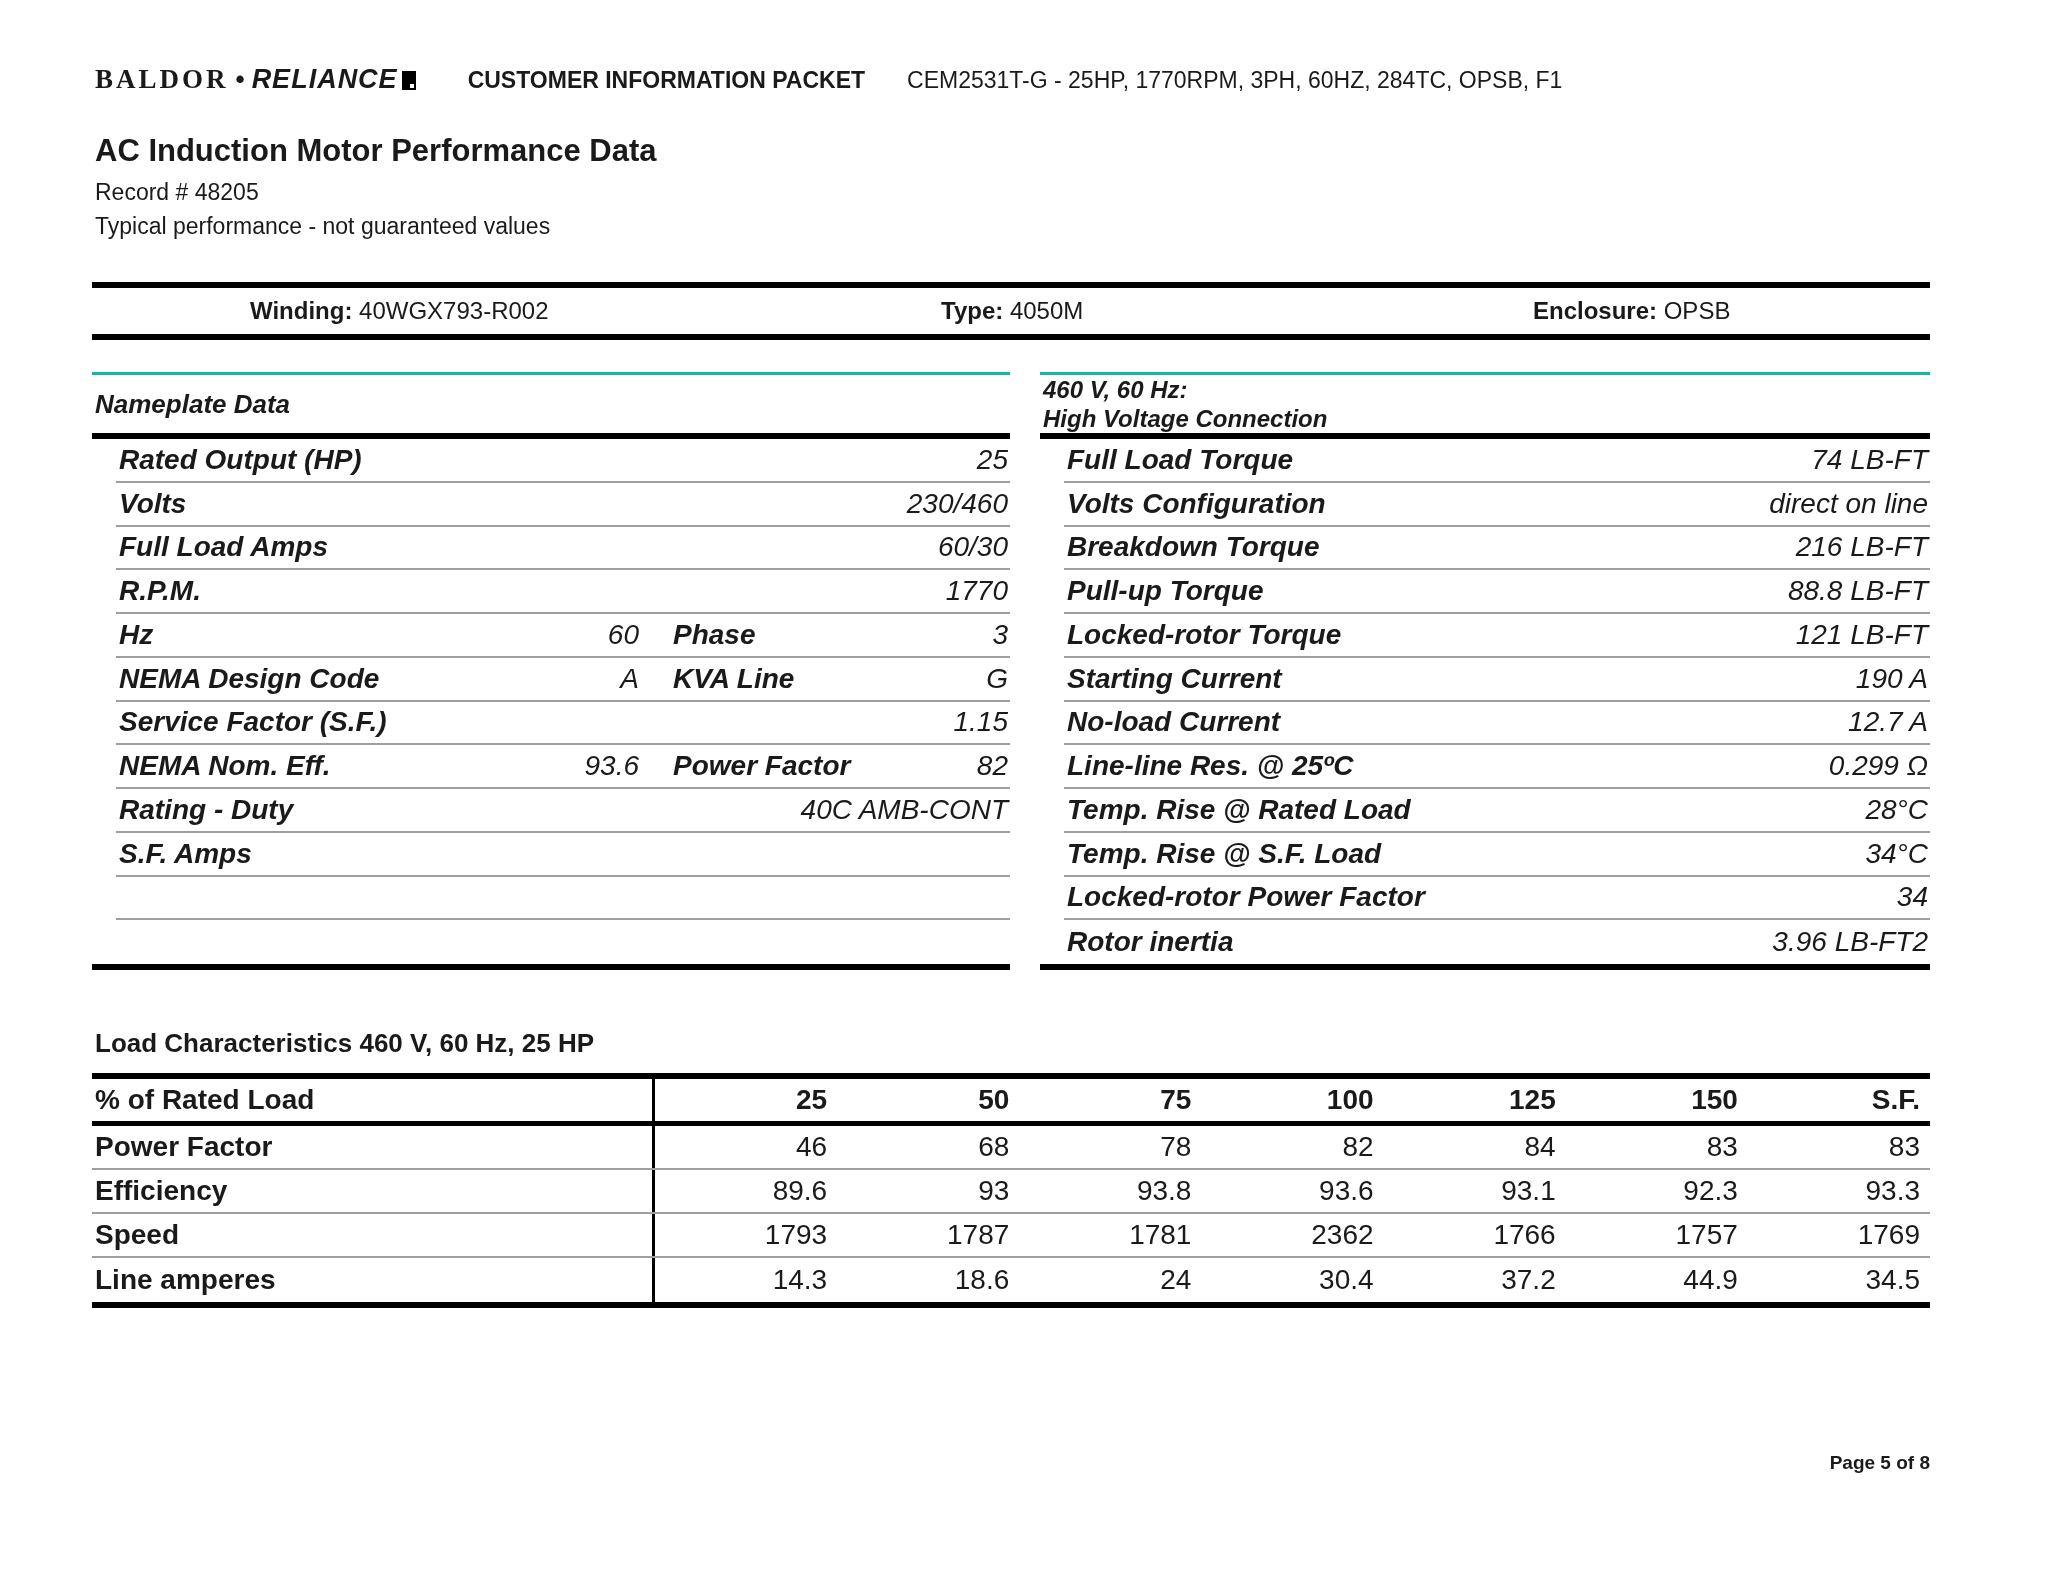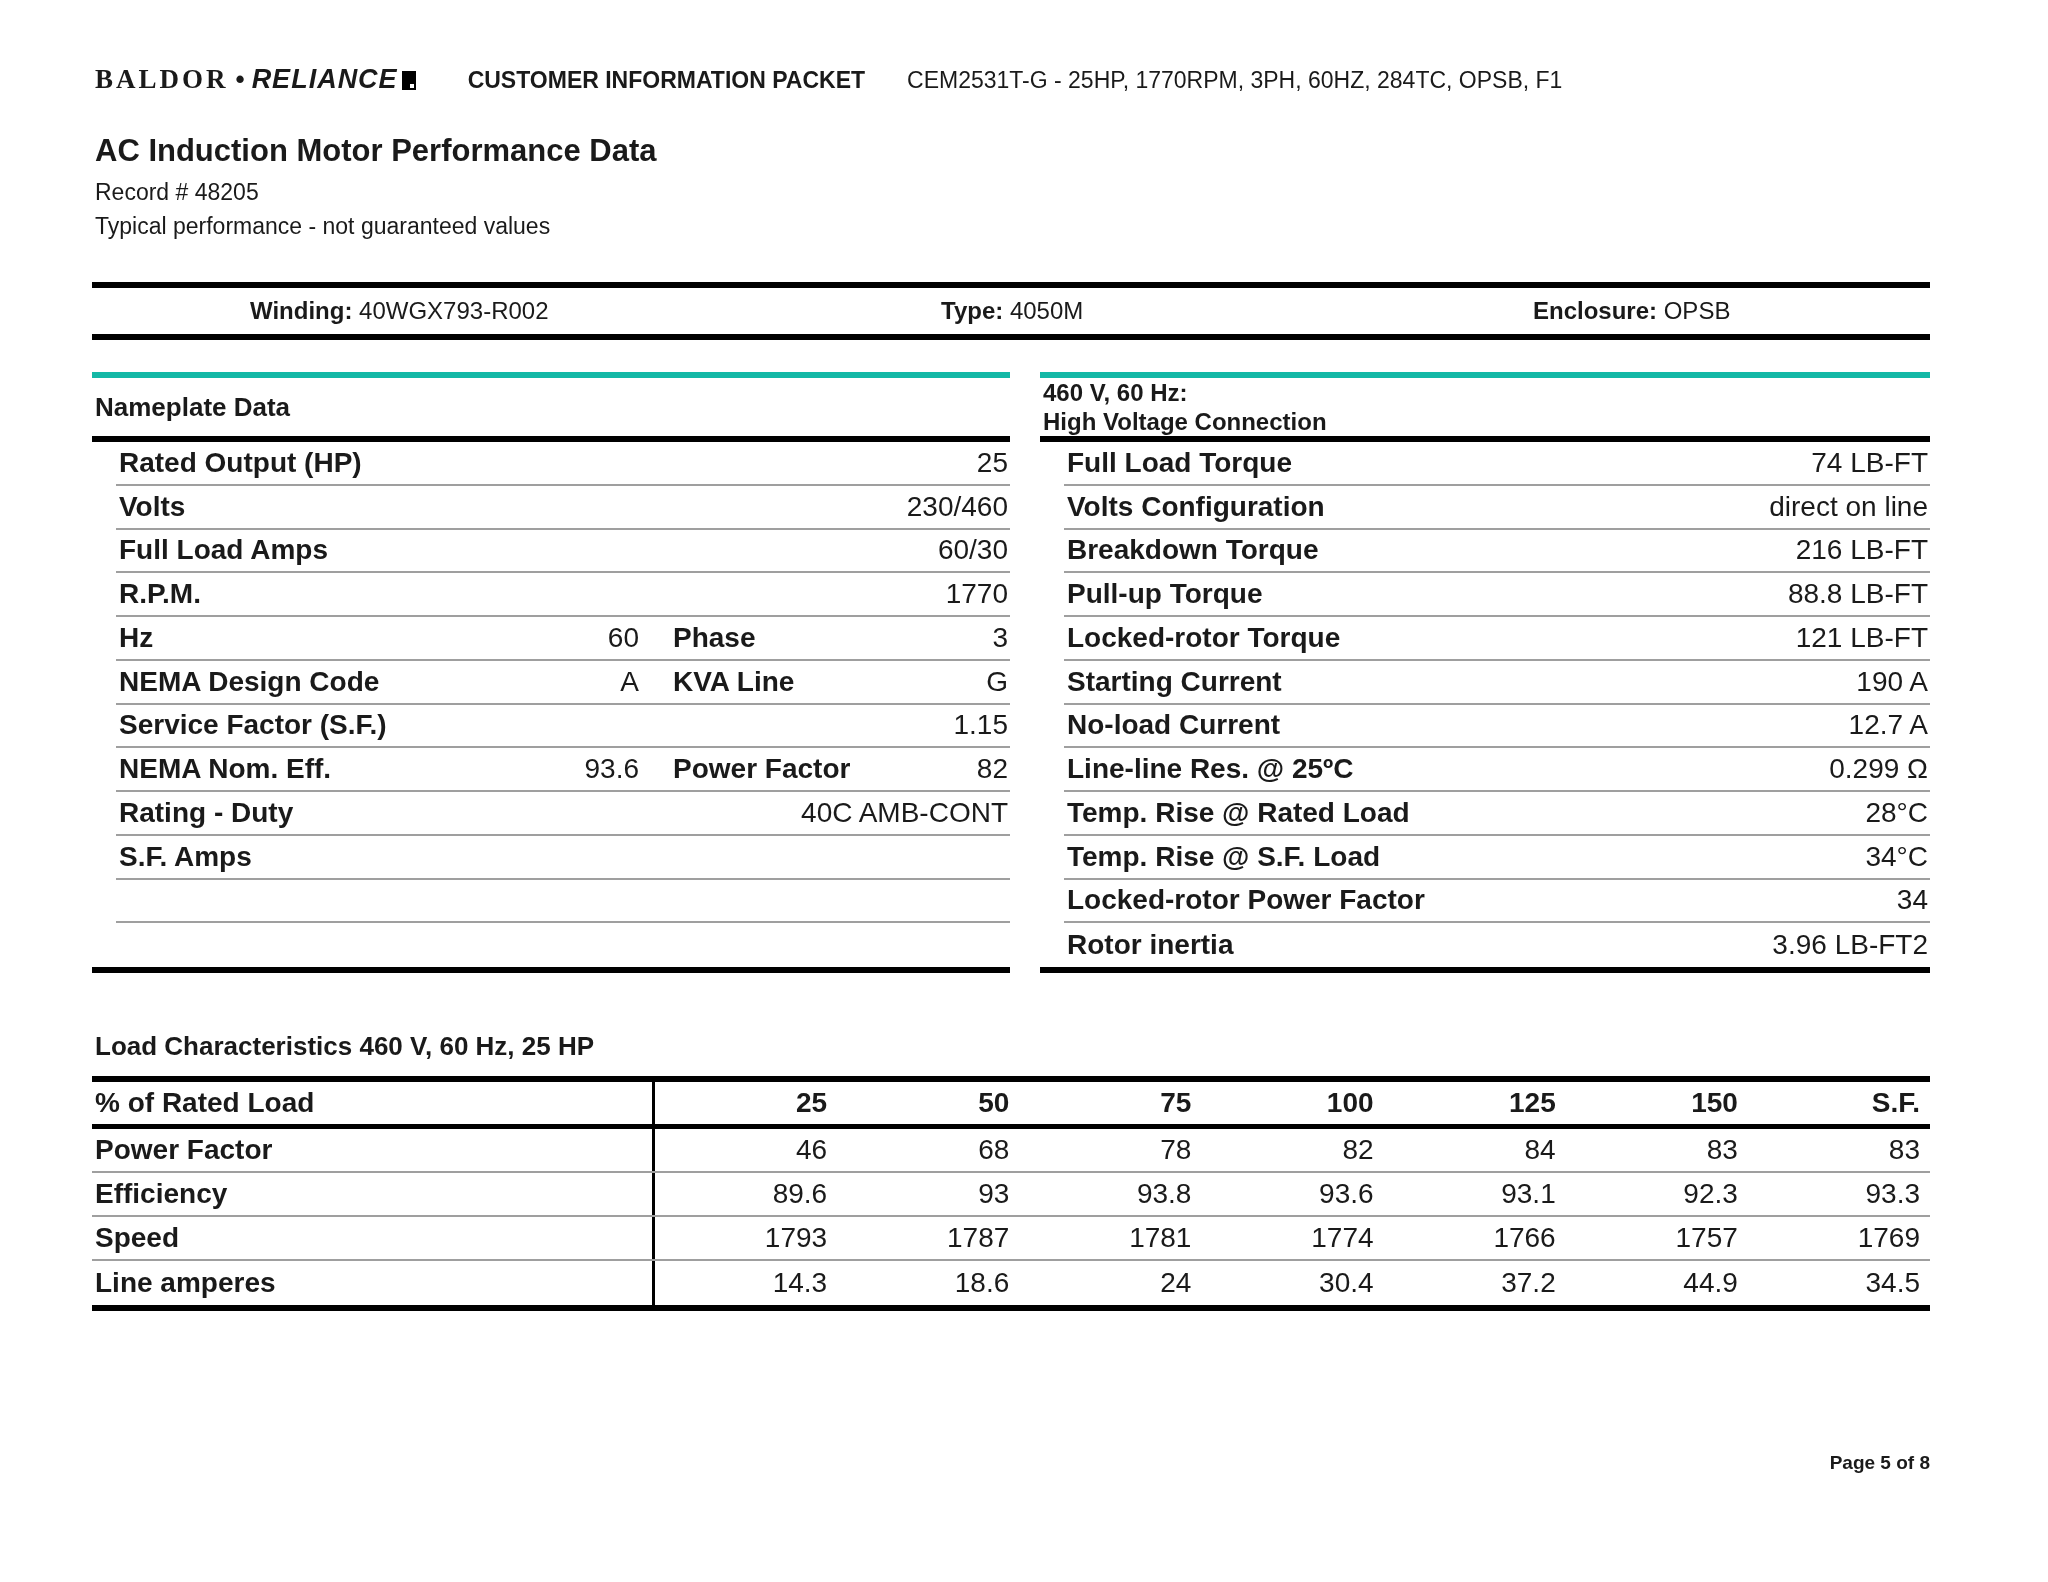--- a/index.html
+++ b/index.html
@@ -27,21 +27,21 @@
 
   
   .winding-bar{position:relative;margin:42px 118px 0 92px;height:46px;
     border-top:6px solid #000;border-bottom:6px solid #000;}
   .w-item{position:absolute;top:50%;transform:translateY(-50%);font-size:24px;white-space:nowrap;}
   .w-item b{font-weight:bold;}
   .w-winding{left:158px;} .w-type{left:849px;} .w-enclosure{left:1441px;}
 
   
   .twocol{display:flex;gap:30px;margin:32px 118px 0 92px;}
-  .colbox{border-top:6px solid #14b8a6;border-bottom:6px solid #000;box-sizing:border-box;}
+  .colbox{border-top:3px solid #14b8a6;border-bottom:6px solid #000;box-sizing:border-box;font-style:italic;}
   .ncol{width:918px;} .hcol{width:890px;}
   .colhead{height:64px;border-bottom:6px solid #000;display:flex;align-items:center;
     font-weight:bold;font-size:26px;padding-left:3px;box-sizing:border-box;}
   .colhead.hv{flex-direction:column;align-items:flex-start;justify-content:center;
     font-size:24px;line-height:29px;}
   .hv-line2{}
   .trow{position:relative;height:43.75px;border-bottom:2px solid #9f9f9f;
     box-sizing:border-box;font-size:28px;margin-left:24px;}
   .trow:last-child{border-bottom:none;}
   .trow span{position:absolute;top:50%;transform:translateY(-50%);white-space:nowrap;}
@@ -264,21 +264,21 @@
       <span class="lt-num">93.6</span>
       <span class="lt-num">93.1</span>
       <span class="lt-num">92.3</span>
       <span class="lt-num">93.3</span>
     </div>
     <div class="lt-row">
       <span class="lt-c0">Speed</span>
       <span class="lt-num">1793</span>
       <span class="lt-num">1787</span>
       <span class="lt-num">1781</span>
-      <span class="lt-num">1774</span>
+      <span class="lt-num">2362</span>
       <span class="lt-num">1766</span>
       <span class="lt-num">1757</span>
       <span class="lt-num">1769</span>
     </div>
     <div class="lt-row">
       <span class="lt-c0">Line amperes</span>
       <span class="lt-num">14.3</span>
       <span class="lt-num">18.6</span>
       <span class="lt-num">24</span>
       <span class="lt-num">30.4</span>

